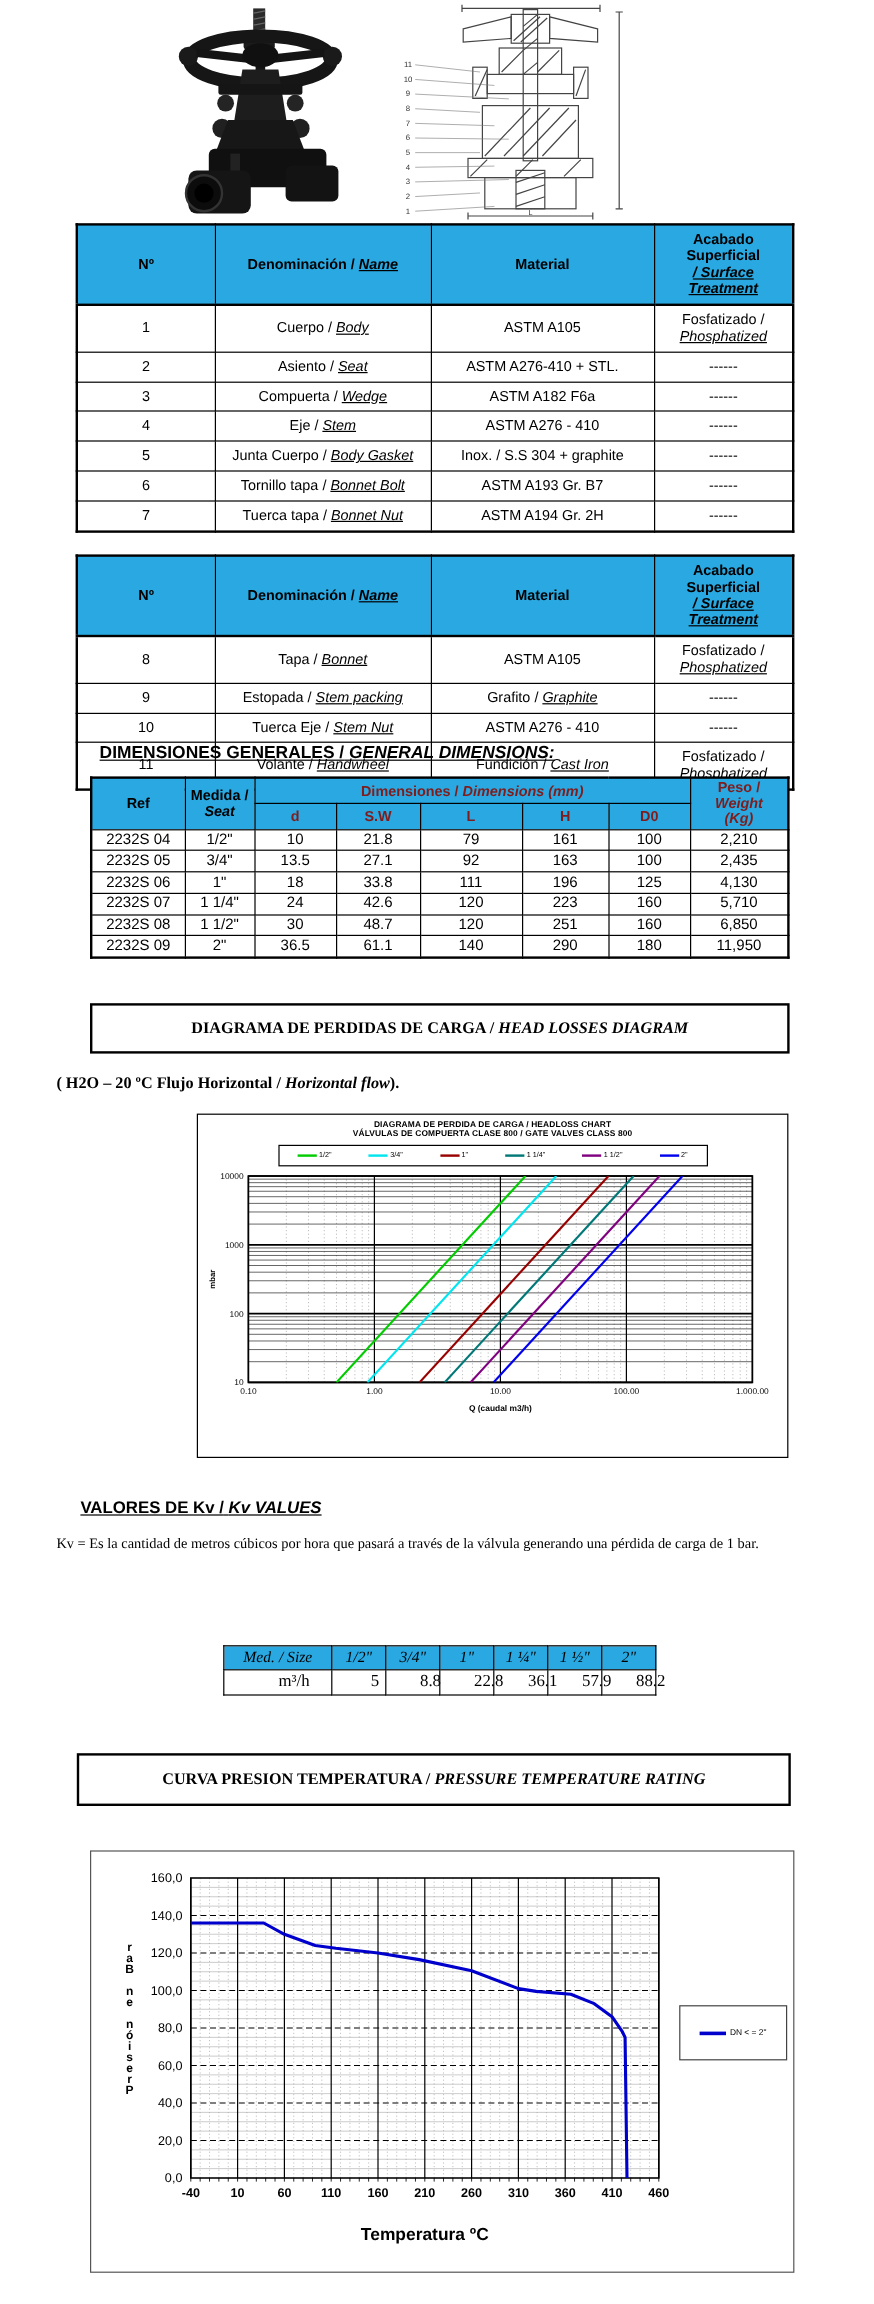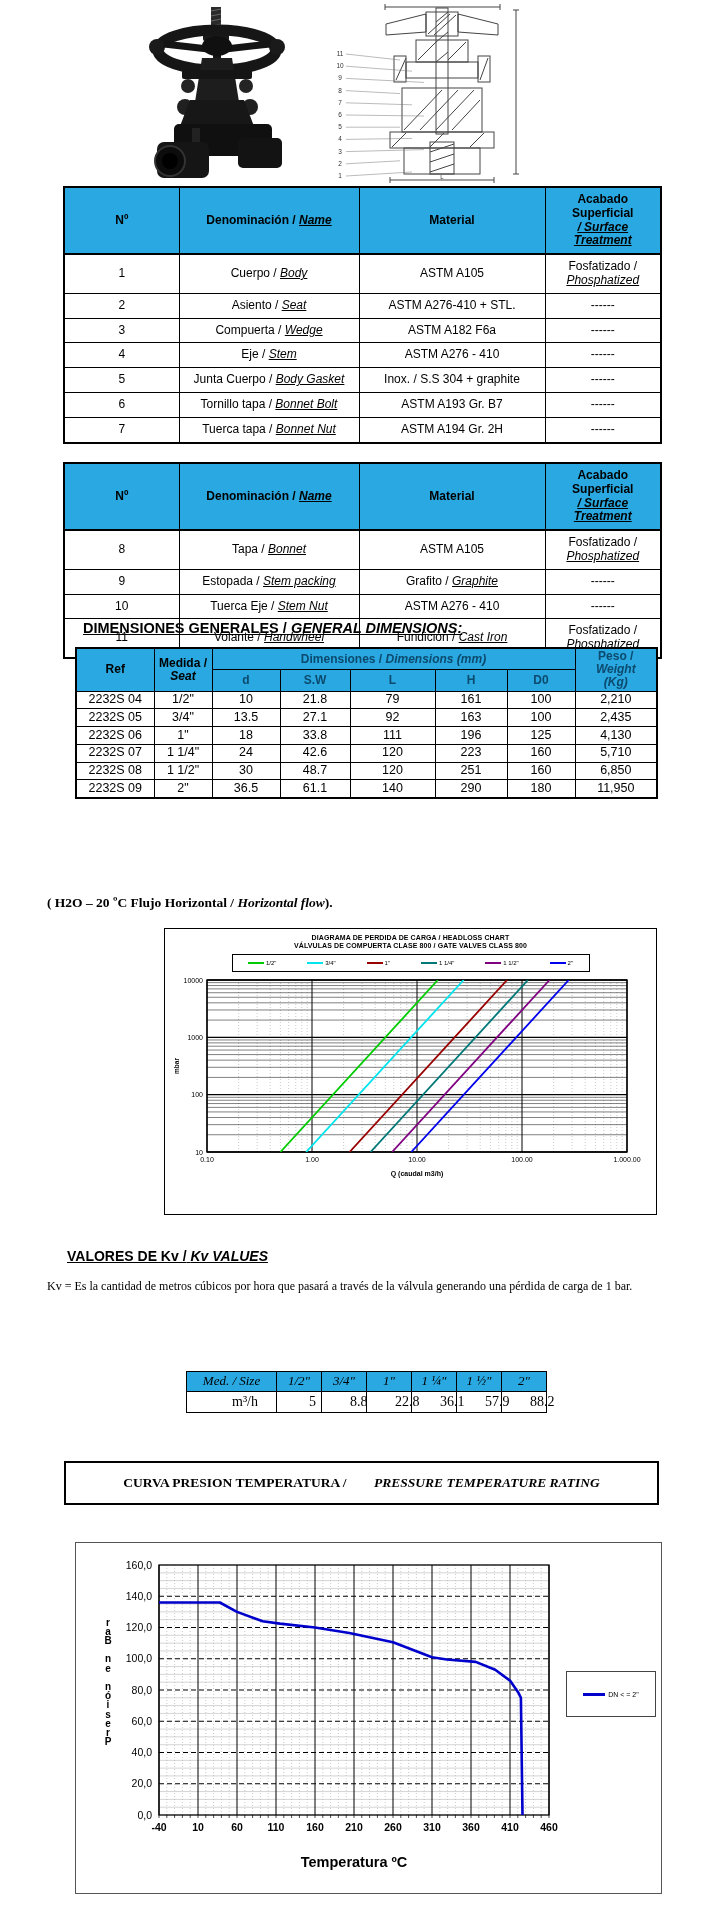--- a/index.html
+++ b/index.html
@@ -12,21 +12,21 @@
   table.mat th,table.mat td{border:1px solid #000;text-align:center;vertical-align:middle;
         font-size:12px;padding:5px 2px;line-height:1.15;margin-left:43px;}
   table.mat th{background:var(--hdrblue);font-weight:bold;border-bottom:2px solid #000;}
   table.mat i{font-style:italic;text-decoration:underline;}
 
   
   table.dims{border-collapse:collapse;table-layout:fixed;width:581px;border:2px solid #000;}
   table.dims th,table.dims td{border:1px solid #000;text-align:center;vertical-align:middle;
         font-size:12px;line-height:1.1;padding:1px 1px;}
   table.dims th{background:var(--hdrblue);font-weight:bold;}
-  table.dims th.navy{color:#0c4a6e;}
+  table.dims th.navy{color:#7f1d1d;}
   table.dims td{font-size:12.5px;padding:1.5px 1px;}
 
   
   table.kv{border-collapse:collapse;table-layout:fixed;width:360px;border:1.5px solid #000;
         font-family:"Liberation Serif",serif;}
   table.kv th,table.kv td{border:1px solid #000;text-align:center;font-size:13px;padding:2px 1px;line-height:1.15;}
   table.kv th{background:var(--hdrblue);font-weight:normal;font-style:italic;}
   table.kv td{font-size:14px;padding-left:28px;}
 
   
@@ -372,20 +372,24 @@
           <td>36.5</td>
           <td>61.1</td>
           <td>140</td>
           <td>290</td>
           <td>180</td>
           <td>11,950</td>
         </tr>
       </tbody>
     </table>
 
+  <div class="abs boxtitle" style="left:75px;top:836px;width:579px;height:38px;">
+    <span>DIAGRAMA DE PERDIDAS DE CARGA /</span>&nbsp;
+    <i>HEAD LOSSES DIAGRAM</i>
+  </div>
 
   <div class="abs serifpar" style="left:47px;top:894px;font-weight:bold;font-size:13.5px;">
     <span>( H2O – 20 ºC  Flujo Horizontal /</span>
     <i>Horizontal flow</i><span>).</span>
   </div>
 
   <div class="abs" id="headloss-box" style="left:164px;top:928px;width:491px;height:285px;">
     <div id="hl-title1" style="margin-top:5px;">DIAGRAMA DE PERDIDA DE CARGA / HEADLOSS CHART</div>
     <div id="hl-title2">VÁLVULAS DE  COMPUERTA CLASE 800 / GATE  VALVES CLASS 800</div>
     <div id="hl-legend">
@@ -546,21 +550,21 @@
           <td>5</td>
           <td>8.8</td>
           <td>22.8</td>
           <td>36.1</td>
           <td>57.9</td>
           <td>88.2</td>
         </tr>
       </tbody>
     </table>
 
-  <div class="abs boxtitle" style="left:64px;top:1461px;width:591px;height:40px;gap:12px;">
+  <div class="abs boxtitle" style="left:64px;top:1461px;width:591px;height:40px;">
     <span>CURVA PRESION TEMPERATURA /</span>&nbsp;
     <i>PRESSURE TEMPERATURE RATING</i>
   </div>
 
   <div class="abs" id="pt-box" style="left:75px;top:1542px;width:585px;height:350px;">
     <svg id="pt-svg" width="585" height="348" viewBox="0 0 585 348">
         <g>
           <line x1="90.8" y1="22" x2="90.8" y2="272" stroke="#999" stroke-width="0.5" stroke-dasharray="1,2"></line>
           <line x1="98.6" y1="22" x2="98.6" y2="272" stroke="#999" stroke-width="0.5" stroke-dasharray="1,2"></line>
           <line x1="106.4" y1="22" x2="106.4" y2="272" stroke="#999" stroke-width="0.5" stroke-dasharray="1,2"></line>

